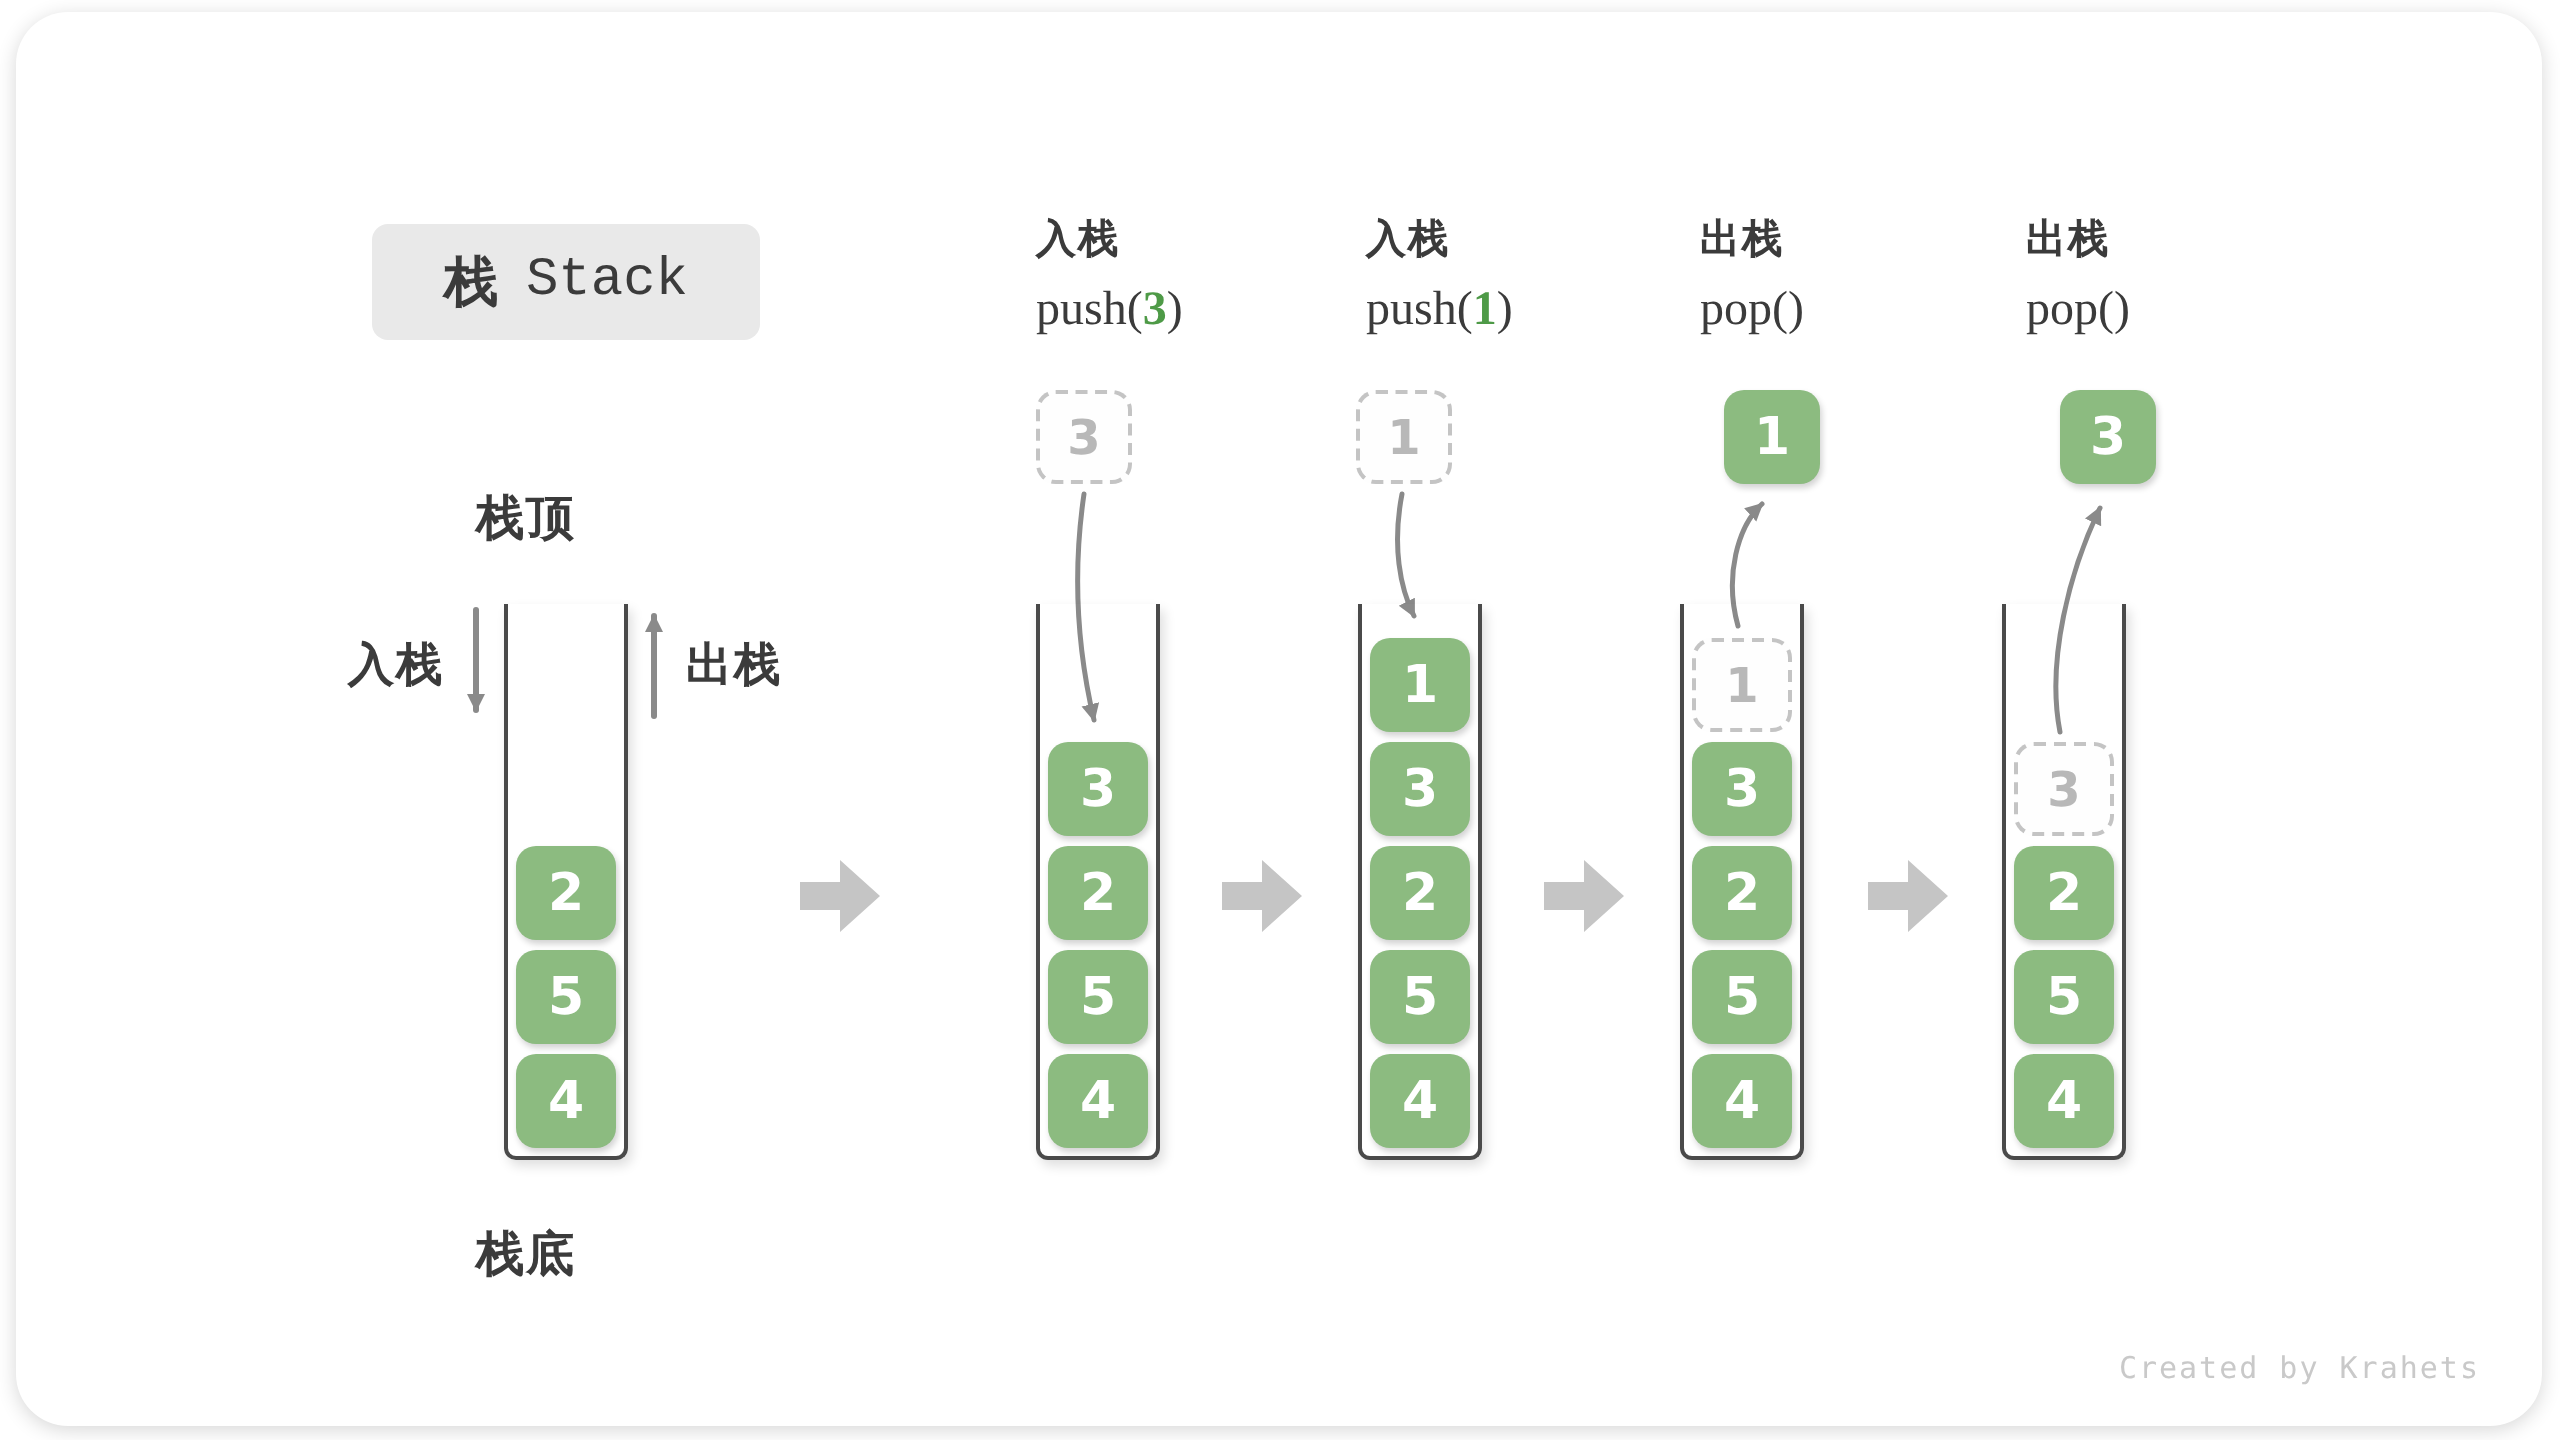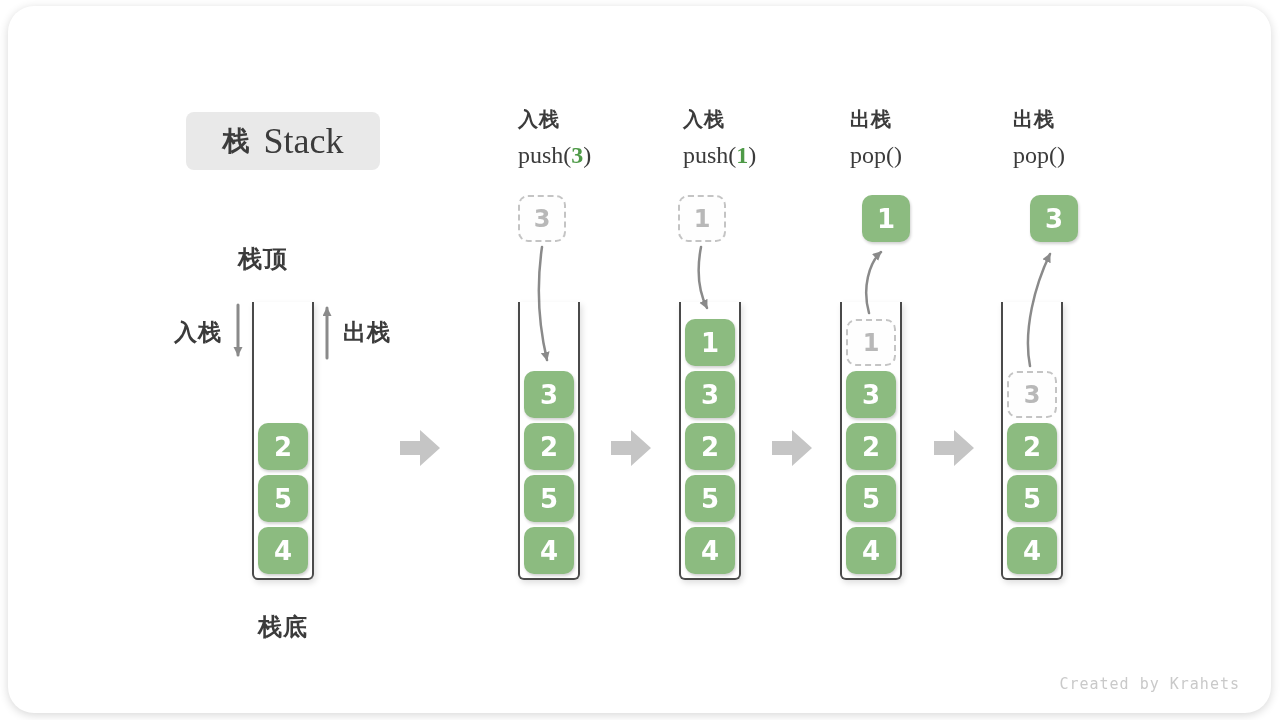--- a/index.html
+++ b/index.html
@@ -14,24 +14,24 @@
         border-radius:26px;box-shadow:0 2px 10px rgba(0,0,0,0.16);z-index:0;}
   .arrows{position:absolute;left:0;top:0;z-index:1;pointer-events:none;}
   .layer{position:absolute;left:0;top:0;width:1280px;height:720px;z-index:2;pointer-events:none;}
   .thin{stroke:var(--thin);stroke-width:2.5;fill:none;stroke-linecap:round;}
   .wide{stroke-width:3;}
   .big{fill:var(--big);}
   .ah-fill{fill:var(--thin);}
   .title-box{position:absolute;left:186px;top:112px;width:194px;height:58px;background:var(--title-bg);
              border-radius:8px;display:flex;align-items:center;justify-content:center;color:var(--dark);}
   .title-zh{font-weight:bold;font-size:27px;margin-right:14px;}
-  .title-en{font-family:Liberation Serif, serif;font-size:36px;}
+  .title-en{font-family:Liberation Mono, monospace;font-size:27px;}
   .side-label{position:absolute;font-weight:bold;font-size:23px;color:var(--dark);letter-spacing:1px;}
   .lbl-top{left:238px;top:243px;width:90px;font-size:24px;}
-  .lbl-bottom{left:238px;top:611px;width:90px;text-align:center;font-size:24px;}
+  .lbl-bottom{left:238px;top:611px;width:90px;font-size:24px;}
   .lbl-push{left:174px;top:317px;}
   .lbl-pop{left:343px;top:317px;}
   .col-header{position:absolute;top:106px;}
   .h-label{font-weight:bold;font-size:20px;color:var(--dark);letter-spacing:1px;margin-bottom:9px;}
   .h-code{font-family:Liberation Serif, serif;font-size:24px;color:var(--dark);text-align:center;}
   .h-code .arg{color:var(--code-green);font-weight:bold;}
   .stack-container{position:absolute;top:302px;width:62px;height:278px;border:2px solid var(--wall);
                    border-top:none;border-radius:0 0 6px 6px;box-sizing:border-box;
                    box-shadow:2px 3px 6px rgba(0,0,0,0.13);background:transparent;}
   .block{position:absolute;width:50px;height:47px;border-radius:10px;box-sizing:border-box;

